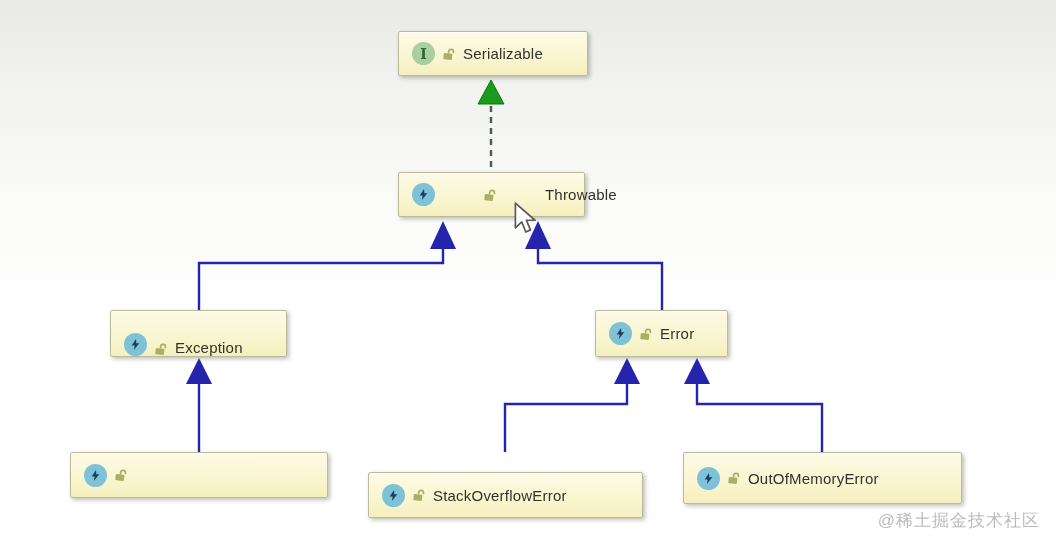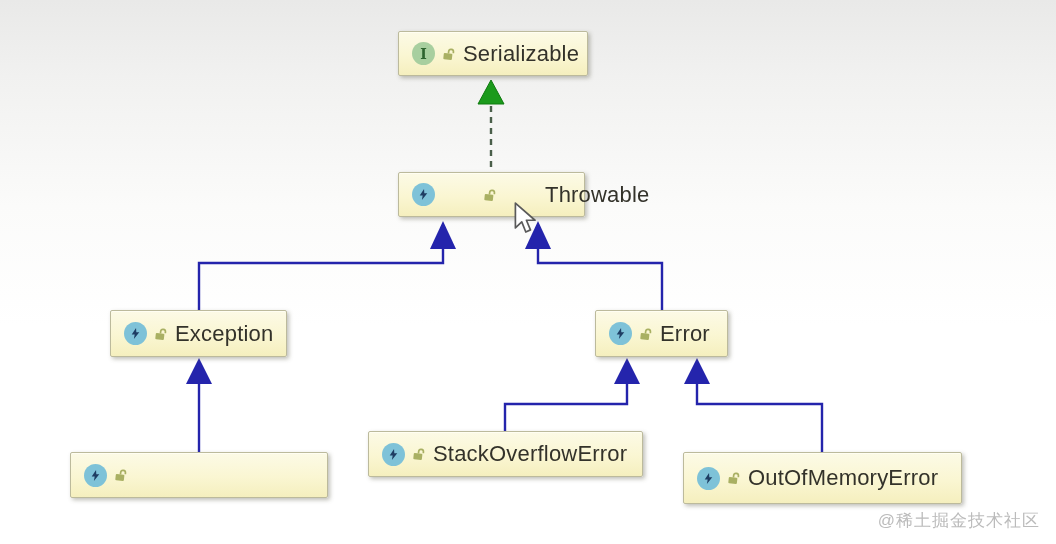--- a/index.html
+++ b/index.html
@@ -9,43 +9,43 @@
     font-family:"Liberation Sans",sans-serif;
   }
   .edges { position:absolute; left:0; top:0; width:1056px; height:544px; pointer-events:none; }
   .node {
     position:absolute; box-sizing:border-box;
     display:flex; align-items:center; gap:7px; padding:0 10px 0 13px;
     background:linear-gradient(180deg,#fcfae6 0%,#faf6d2 55%,#f5efbe 100%);
     border:1px solid #bcba9c; border-radius:2px;
     box-shadow:2px 2px 4px rgba(110,110,95,.45), inset 0 1px 0 #fffef2;
   }
-  .node-label { font-size:22px; color:#33322a; letter-spacing:.2px; white-space:nowrap; }
+  .node-label { font-size:15px; color:#33322a; letter-spacing:.2px; white-space:nowrap; }
   .badge {
     width:23px; height:23px; border-radius:50%; flex:0 0 auto;
     display:flex; align-items:center; justify-content:center;
   }
   .badge.interface {
     background:#a8cf9f; color:#2e642f;
     font-family:"DejaVu Serif",serif; font-size:14px; font-weight:bold; line-height:1;
   }
   .badge.cls { background:#7ec2d8; }
   .lock { flex:0 0 auto; display:flex; }
   .watermark {
     position:absolute; right:16px; bottom:12px;
     font-size:17px; color:rgba(175,175,175,.85); letter-spacing:1px;
   }
   .cursor { position:absolute; left:513px; top:202px; }
   
   #n-serializable { left:398px; top:31px;  width:190px; height:45px; }
   #n-throwable    { left:398px; top:172px; width:187px; height:45px;gap:48px; }
-  #n-exception    { left:110px; top:310px; width:177px; height:47px; }
+  #n-exception    { left:110px; top:310px; width:177px; height:47px;align-items:flex-end; }
   #n-error        { left:595px; top:310px; width:133px; height:47px; }
   #n-runtime      { left:70px;  top:452px; width:258px; height:46px; }
-  #n-stackoverflow{ left:368px; top:431px; width:275px; height:46px; }
+  #n-stackoverflow{ left:368px; top:472px; width:275px; height:46px; }
   #n-outofmemory  { left:683px; top:452px; width:279px; height:52px; }
 </style>
 </head>
 <body>
 
 <div class="canvas">
 
   <svg class="edges" viewBox="0 0 1056 544" aria-hidden="true">
 
     <g>

